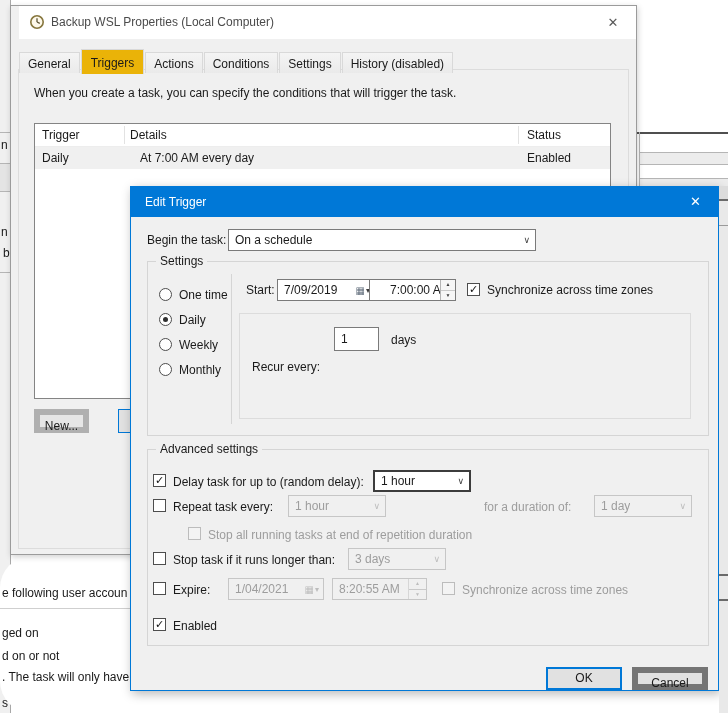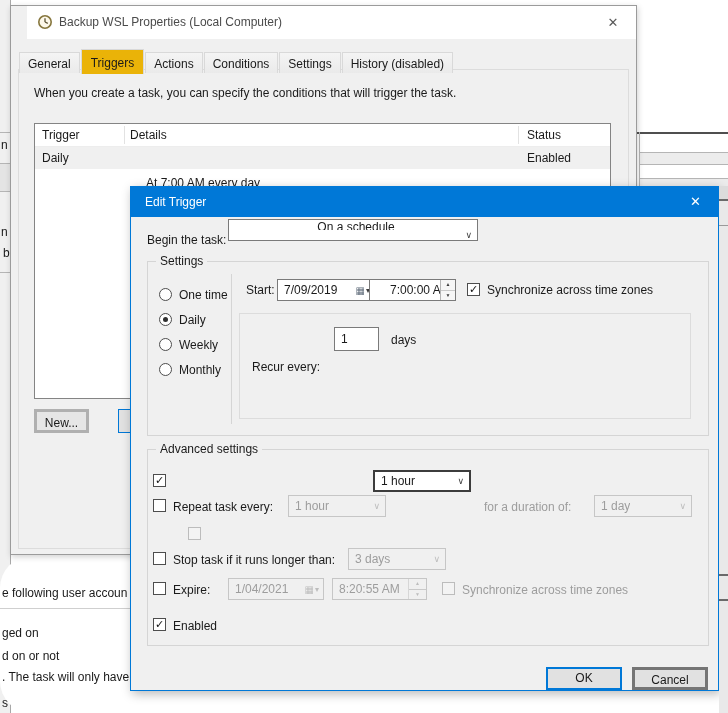--- a/index.html
+++ b/index.html
@@ -8,37 +8,37 @@
   #root{position:relative;width:728px;height:713px;overflow:hidden;}
   .abs{position:absolute;}
   .lbl{position:absolute;white-space:nowrap;}
   .dim{color:#9d9d9d;}
   
   .win{position:absolute;background:#f0f0f0;border:1px solid #9b9b9b;box-shadow:1px 2px 6px rgba(0,0,0,.18);}
   .dlg{position:absolute;background:#f0f0f0;border:1px solid #0078d7;box-shadow:2px 3px 10px rgba(0,0,0,.28);z-index:5;}
   .dlg-titlebar{position:absolute;left:0;top:0;right:0;height:30px;background:#0078d7;color:#fff;}
   .dlg-title{position:absolute;left:14px;top:0;line-height:30px;}
   .dlg-close{position:absolute;right:0;top:0;width:45px;height:30px;text-align:center;line-height:30px;color:#fff;font-size:13px;}
-  .win-titlebar{position:absolute;left:16px;top:0;right:0;height:33px;background:#ffffff;}
+  .win-titlebar{position:absolute;left:8px;top:0;right:0;height:33px;background:#ffffff;}
   .win-title{position:absolute;left:32px;top:0;line-height:33px;color:#4b4b4b;}
   .win-close{position:absolute;right:8px;top:5px;width:30px;height:23px;text-align:center;line-height:23px;color:#5a5a5a;font-size:13px;}
   
   .tabs{position:absolute;left:8px;top:43px;display:flex;align-items:flex-end;z-index:3;}
   .tab{border:1px solid #d9d9d9;border-bottom:none;background:linear-gradient(#f4f4f4,#eaeaea);
        padding:4px 8px 3px 8px;margin-right:1px;height:13px;white-space:nowrap;}
   .tab.active{background:#eab308;padding:6px 9px 4px 9px;height:14px;margin-bottom:-1px;position:relative;z-index:4;}
   .panel{position:absolute;left:7px;top:63px;width:609px;height:478px;border:1px solid #dcdcdc;background:#f0f0f0;}
   
   .tbl{position:absolute;left:23px;top:117px;width:575px;height:274px;background:#fff;border:1px solid #848484;}
   .tbl .hdr{position:relative;height:22px;border-bottom:1px solid #ededed;}
   .tbl .hdr .sep{position:absolute;top:2px;bottom:2px;width:1px;background:#e2e2e2;}
   .tbl .row{position:relative;height:22px;background:#f0f0f0;}
   .cell{position:absolute;top:0;line-height:22px;white-space:nowrap;}
   
-  .btn{position:absolute;background:#e1e1e1;border:3px solid #4c1d95;text-align:center;box-sizing:border-box;}
+  .btn{position:absolute;background:#e1e1e1;border:6px solid #4c1d95;text-align:center;box-sizing:border-box;}
   .btn.default{border:2px solid #0078d7;}
   
   .grp{position:absolute;border:1px solid #d5d5d5;box-sizing:border-box;}
   .grp-label{position:absolute;top:-8px;left:8px;background:#f0f0f0;padding:0 4px;white-space:nowrap;}
   
   .combo{position:absolute;height:22px;background:#fff;border:1px solid #7a7a7a;box-sizing:border-box;
          display:flex;align-items:center;padding-left:6px;}
   .combo .cval{white-space:nowrap;overflow:hidden;}
   .combo .chev{margin-left:auto;padding-right:5px;color:#3c3c3c;font-size:9px;}
   .combo.focusd{border:2px solid #3c3c3c;}
@@ -130,37 +130,37 @@
     <div class="tbl">
       <div class="hdr">
         <span class="cell" style="left:7px;">Trigger</span>
         <span class="cell" style="left:95px;">Details</span>
         <span class="cell" style="left:492px;">Status</span>
         <span class="sep" style="left:89px;"></span>
         <span class="sep" style="left:483px;"></span>
       </div>
       <div class="row">
         <span class="cell" style="left:7px;">Daily</span>
-        <span class="cell" style="left:111px;margin-top:25px;">At 7:00 AM every day</span>
+        <span class="cell" style="left:105px;">At 7:00 AM every day</span>
         <span class="cell" style="left:492px;">Enabled</span>
       </div>
     </div>
 
     <div class="btn" style="left:23px;top:403px;width:55px;height:24px;line-height:22px;background:#e6e6e6;border-color:#b0b0b0;">New...</div>
     <div class="btn" style="left:107px;top:403px;width:26px;height:24px;border:1px solid #0078d7;"></div>
   </div>
 
   <div class="dlg" style="left:130px;top:186px;width:587px;height:503px;">
     <div class="dlg-titlebar">
       <span class="dlg-title">Edit Trigger</span>
       <span class="dlg-close">✕</span>
     </div>
 
     <span class="lbl" style="left:16px;top:46px;">Begin the task:</span>
-    <div class="combo" style="left:97px;top:32px;width:250px;flex-direction:column;">
+    <div class="combo" style="left:97px;top:42px;width:308px;">
       <span class="cval">On a schedule</span>
       <span class="chev">∨</span>
     </div>
 
     <div class="grp" style="left:16px;top:74px;width:562px;height:175px;">
       <span class="grp-label">Settings</span>
     </div>
 
     <span class="radio" style="left:28px;top:101px;"></span>
     <span class="lbl" style="left:48px;top:101px;">One time</span>
@@ -200,38 +200,40 @@
     <div class="txtin" style="left:203px;top:140px;width:45px;height:24px;">1</div>
     <span class="lbl" style="left:260px;top:146px;">days</span>
 
     <div class="grp" style="left:16px;top:262px;width:562px;height:197px;">
       <span class="grp-label">Advanced settings</span>
     </div>
 
     <span class="cb" style="left:22px;top:287px;">
         <span>✓</span>
       </span>
+    <span class="lbl" style="left:42px;top:288px;">Delay task for up to (random delay):</span>
     <div class="combo focusd" style="left:242px;top:283px;width:98px;">
       <span class="cval">1 hour</span>
       <span class="chev">∨</span>
     </div>
 
     <span class="cb" style="left:22px;top:312px;"></span>
     <span class="lbl" style="left:42px;top:313px;">Repeat task every:</span>
     <div class="combo dis" style="left:157px;top:308px;width:98px;">
       <span class="cval">1 hour</span>
       <span class="chev">∨</span>
     </div>
     <span class="lbl dim" style="left:353px;top:313px;">for a duration of:</span>
     <div class="combo dis" style="left:463px;top:308px;width:98px;">
       <span class="cval">1 day</span>
       <span class="chev">∨</span>
     </div>
 
     <span class="cb dis" style="left:57px;top:340px;"></span>
+    <span class="lbl dim" style="left:77px;top:341px;">Stop all running tasks at end of repetition duration</span>
 
     <span class="cb" style="left:22px;top:365px;"></span>
     <span class="lbl" style="left:42px;top:366px;">Stop task if it runs longer than:</span>
     <div class="combo dis" style="left:217px;top:361px;width:98px;">
       <span class="cval">3 days</span>
       <span class="chev">∨</span>
     </div>
 
     <span class="cb" style="left:22px;top:395px;"></span>
     <span class="lbl" style="left:42px;top:396px;">Expire:</span>

